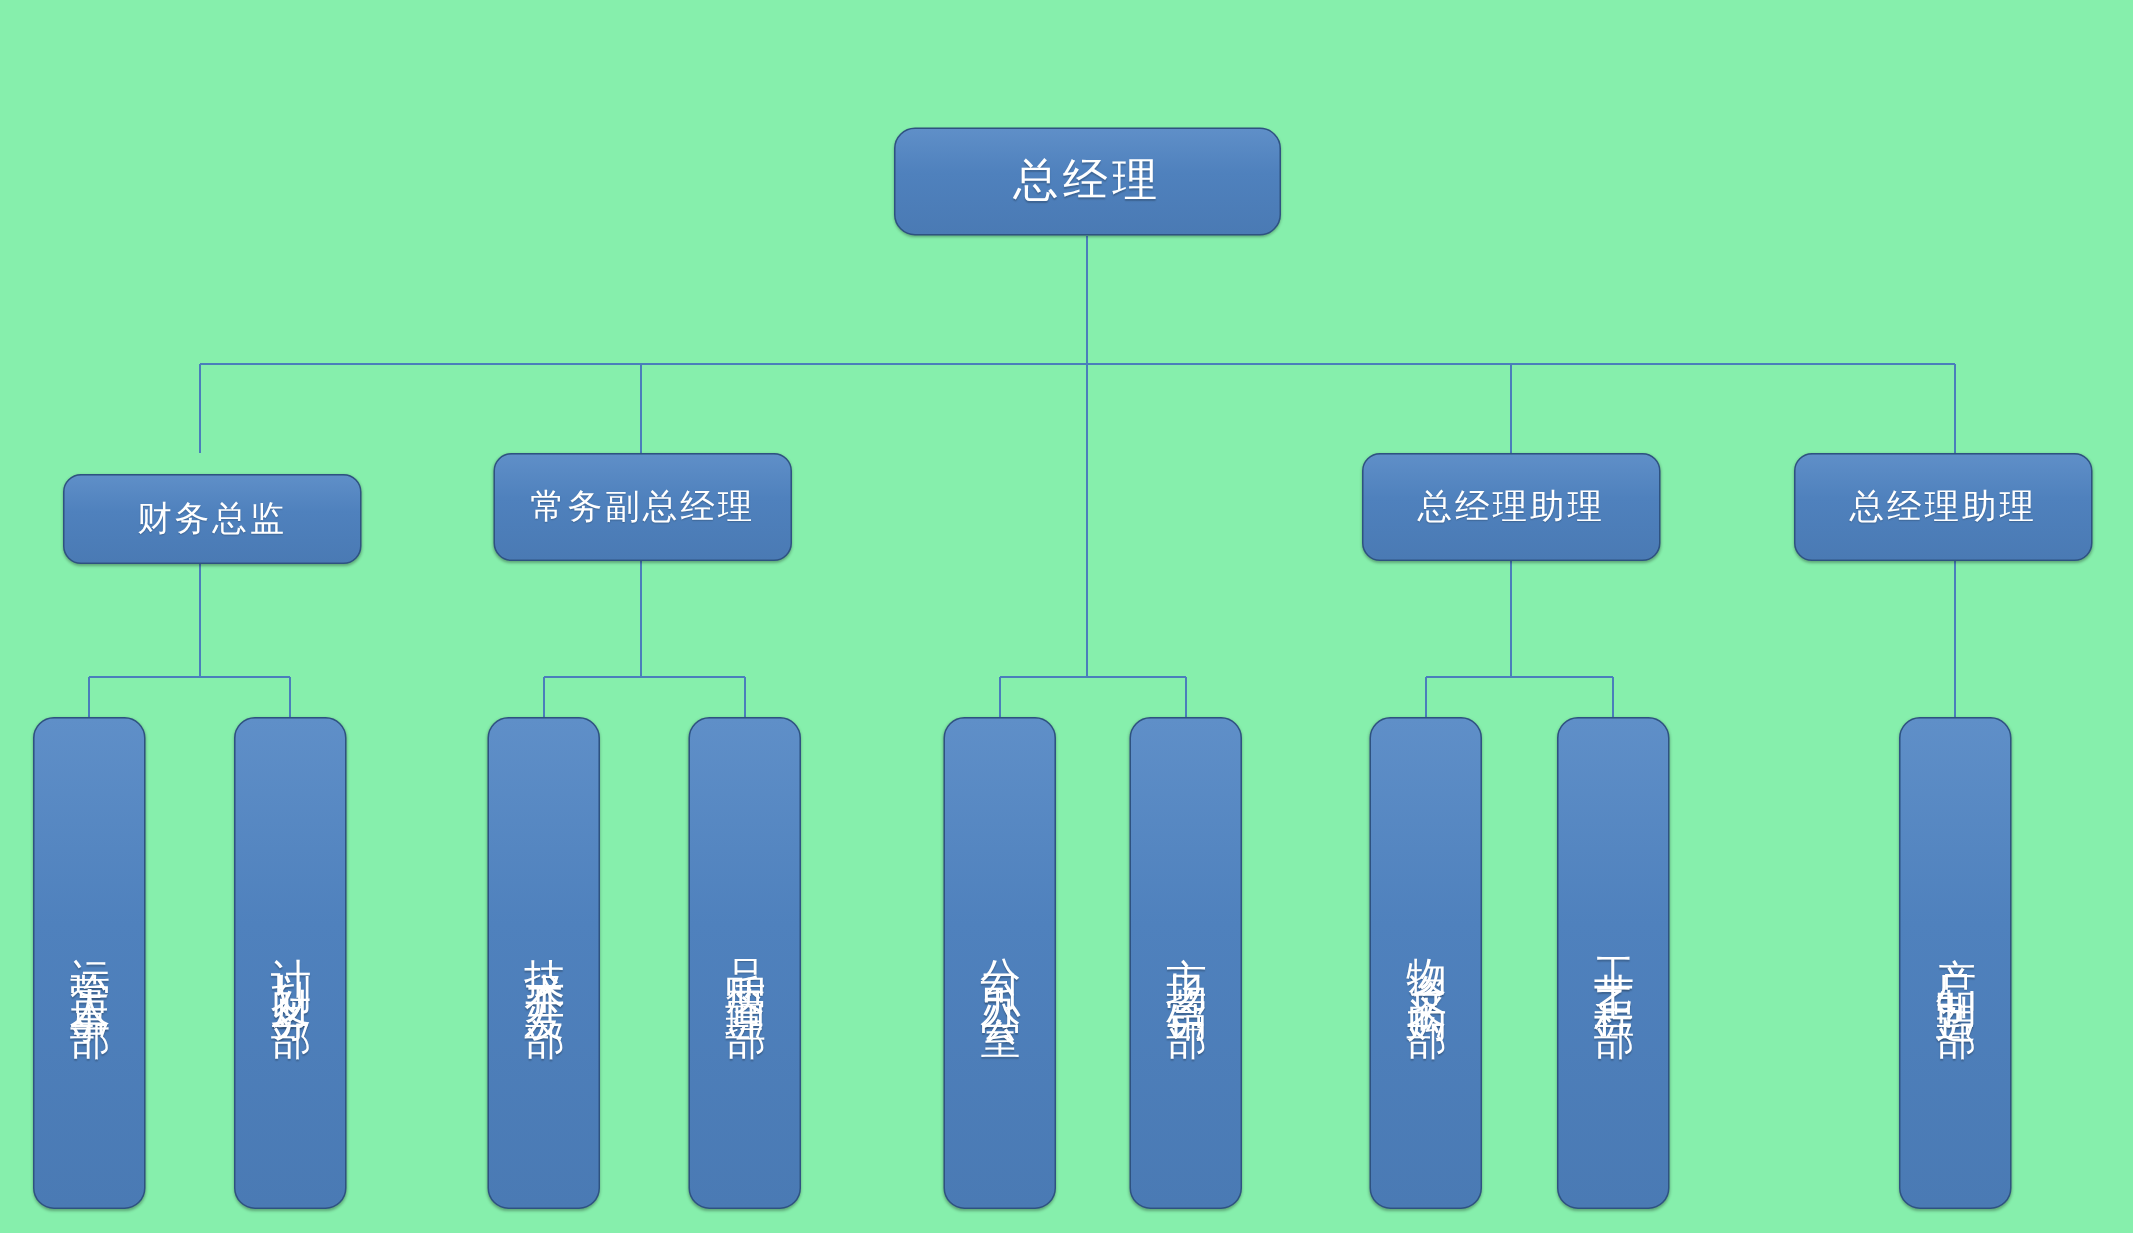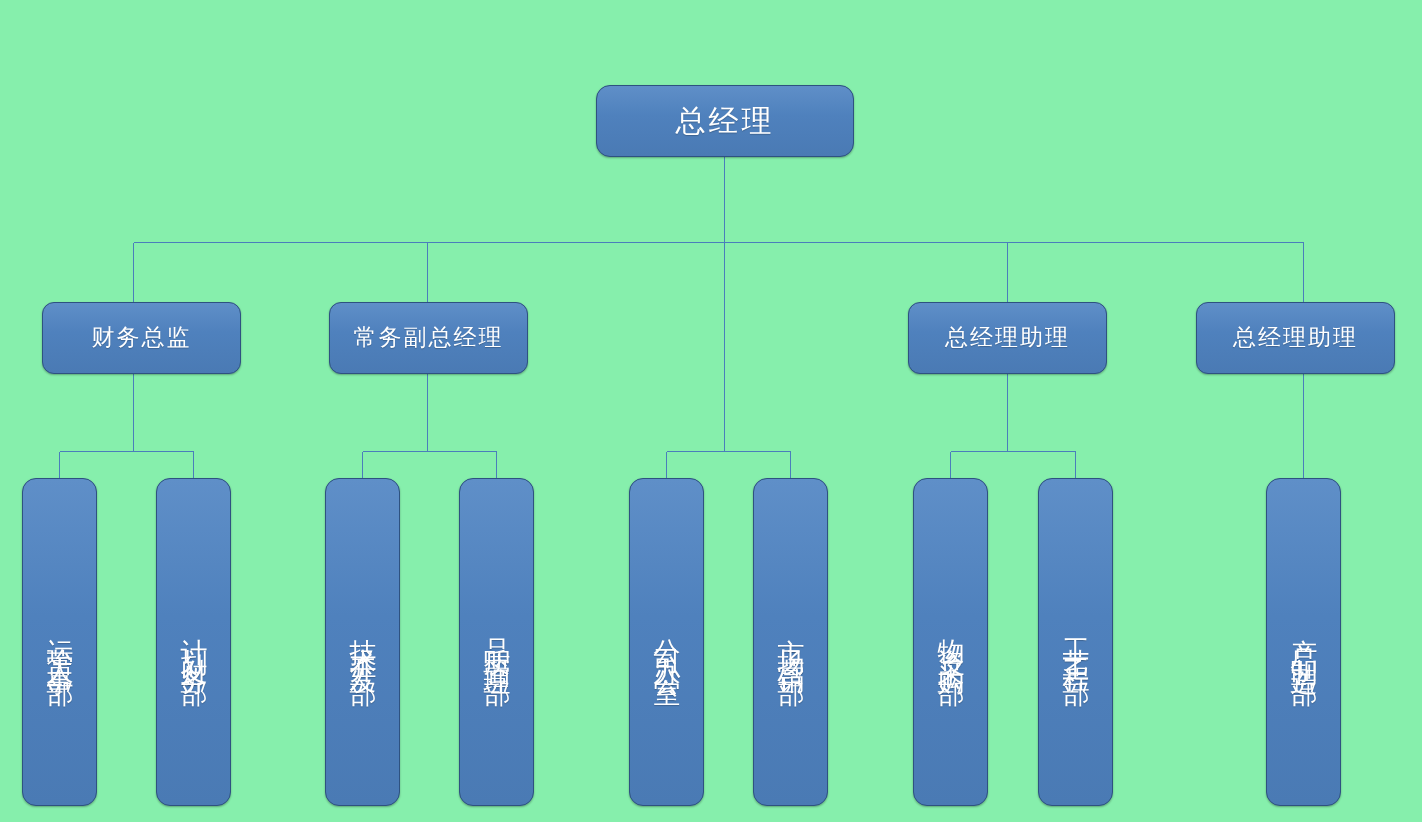--- a/index.html
+++ b/index.html
@@ -111,21 +111,21 @@
       <path d="M1075.5,451.5 L1075.5,478"></path>
 
       <path d="M1303.5,374 L1303.5,478"></path>
     </g>
   </svg>
 
   <div class="node level-0" style="left:596px; top:85px; width:258px; height:72px;">
     <span class="node-label">总经理</span>
   </div>
 
-  <div class="node level-1" style="left:42px; top:302px; width:199px; height:72px;">
+  <div class="node level-1" style="left:42px; top:316px; width:199px; height:60px;">
     <span class="node-label">财务总监</span>
   </div>
 
   <div class="node level-1" style="left:329px; top:302px; width:199px; height:72px;">
     <span class="node-label">常务副总经理</span>
   </div>
 
   <div class="node level-1" style="left:908px; top:302px; width:199px; height:72px;">
     <span class="node-label">总经理助理</span>
   </div>

